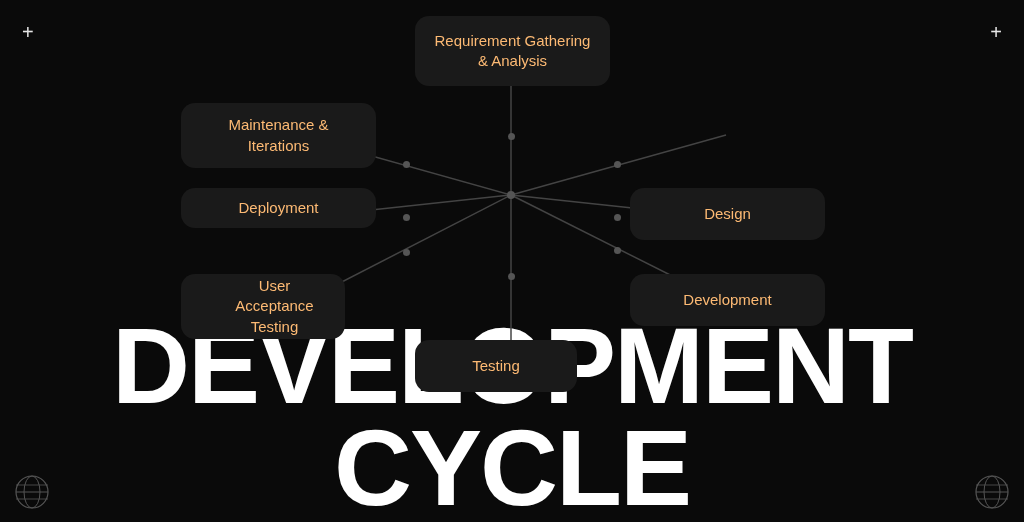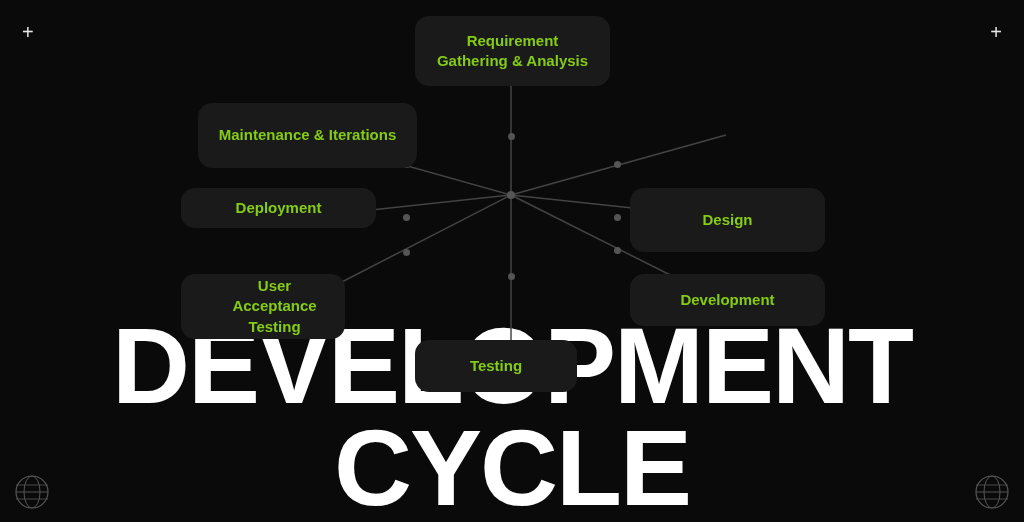--- a/index.html
+++ b/index.html
@@ -62,23 +62,23 @@
 
     
     .box {
       position: absolute;
       background: #1a1a1a;
       border-radius: 14px;
       display: flex;
       align-items: center;
       justify-content: center;
       text-align: center;
-      color: #84cc16;
+      color: #fdba74;
       font-size: 15px;
-      font-weight: 700;
+      font-weight: 400;
       line-height: 1.35;
       padding: 12px 18px;
       cursor: default;
     }
 
     
     .center-dot {
       position: absolute;
       width: 8px;
       height: 8px;
@@ -159,42 +159,42 @@
   <div class="connector-dot" style="left: 403px; top: 214px;"></div>
 
   <div class="connector-dot" style="left: 403px; top: 161px;"></div>
 
   <div class="box" style="left: 415px; top: 16px; width: 195px; height: 70px;">
     <span>Requirement Gathering
 &amp; Analysis</span>
   </div>
 
 
-  <div class="box" style="left: 630px; top: 188px; width: 195px; height: 64px;">
+  <div class="box" style="left: 630px; top: 188px; width: 195px; height: 52px;">
     <span>Design</span>
   </div>
 
   <div class="box" style="left: 630px; top: 274px; width: 195px; height: 52px;">
     <span>Development</span>
   </div>
 
   <div class="box box-testing" style="left: 415px; top: 340px; width: 162px; height: 52px;">
     <span>Testing</span>
   </div>
 
   <div class="box" style="left: 181px; top: 274px; width: 164px; height: 65px; padding-left: 41px;">
     <span>User Acceptance
 Testing</span>
   </div>
 
   <div class="box" style="left: 181px; top: 188px; width: 195px; height: 40px;">
     <span>Deployment</span>
   </div>
 
-  <div class="box" style="left: 181px; top: 103px; width: 219px; height: 65px; margin-left: 17px;">
+  <div class="box" style="left: 181px; top: 103px; width: 195px; height: 65px;">
     <span>Maintenance &amp;
 Iterations</span>
   </div>
 
 </div>
 
 <svg class="bottom-circle left" viewBox="0 0 36 36">
   <circle cx="18" cy="18" r="16" fill="none" stroke="#555" stroke-width="1.2"></circle>
   <ellipse cx="18" cy="18" rx="8" ry="16" fill="none" stroke="#555" stroke-width="1"></ellipse>
   <line x1="2" y1="18" x2="34" y2="18" stroke="#555" stroke-width="1"></line>

